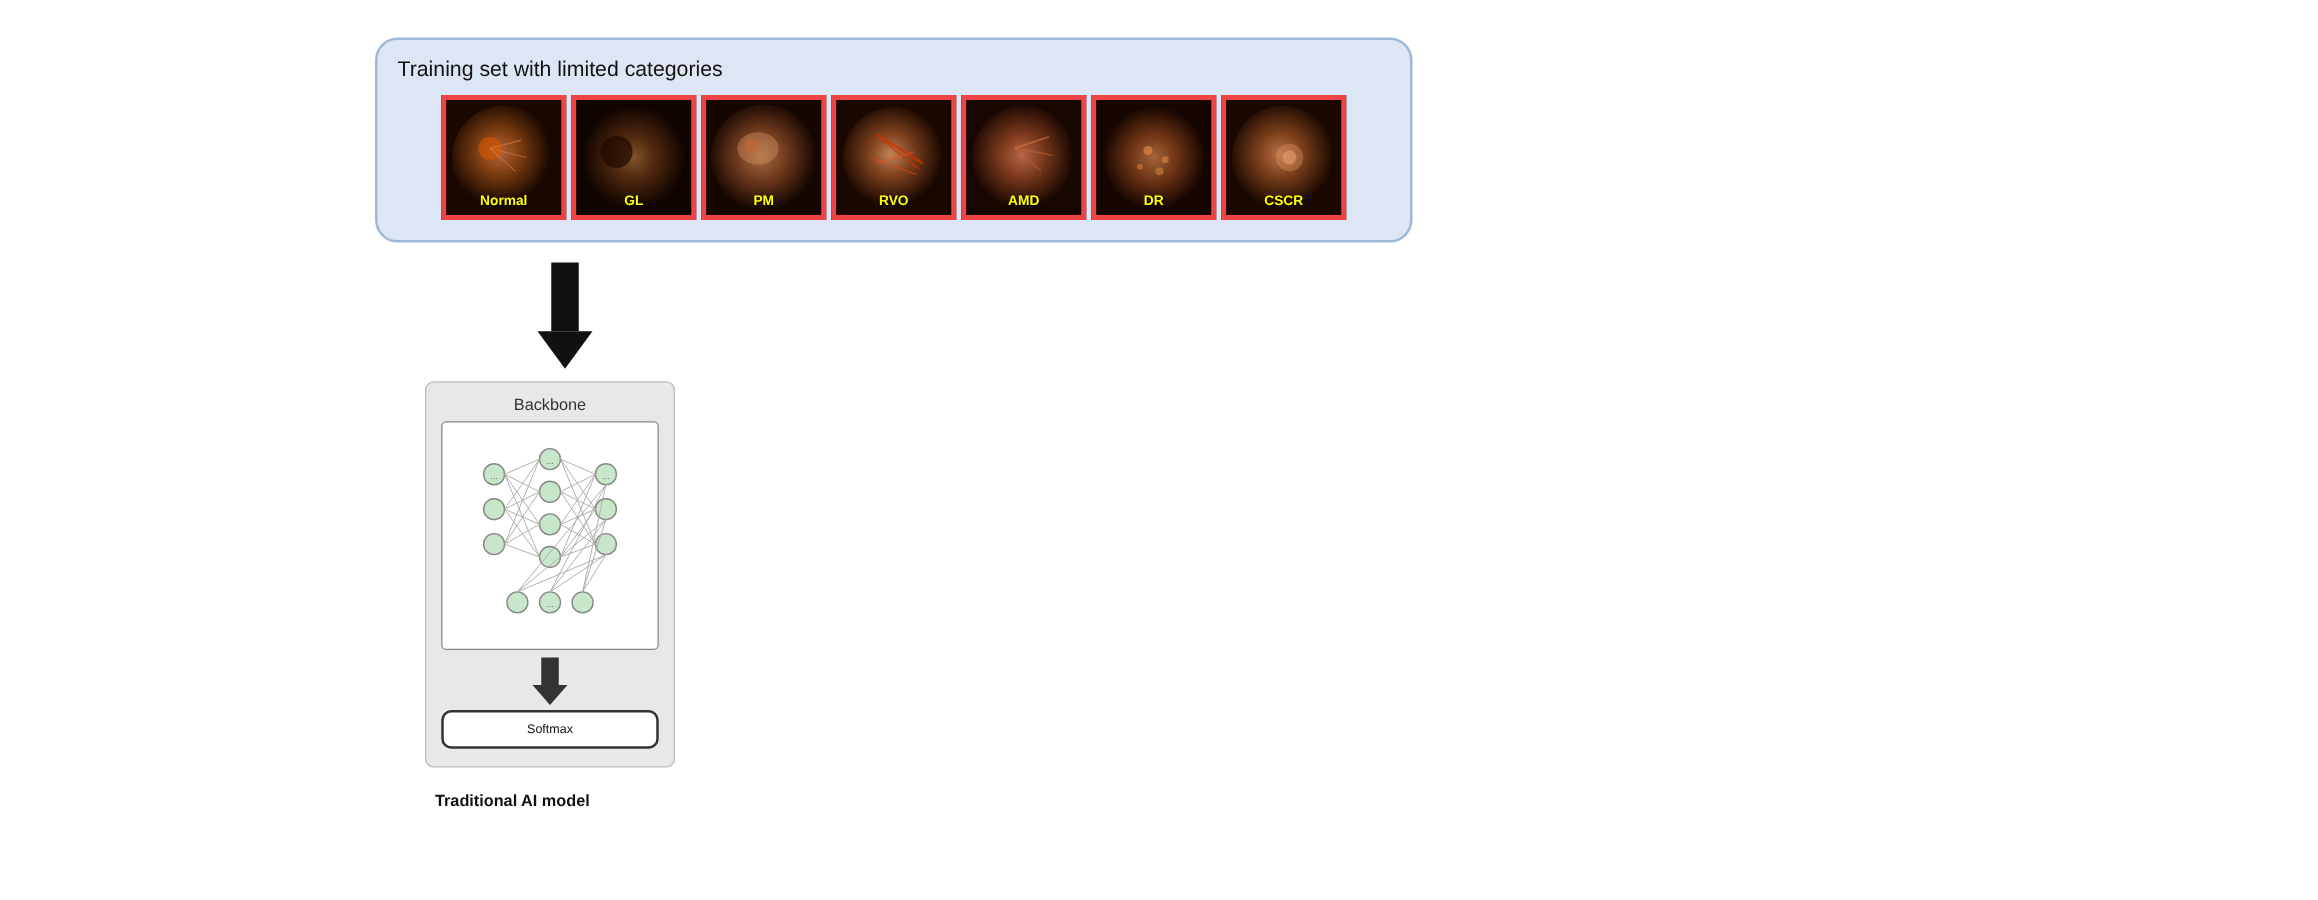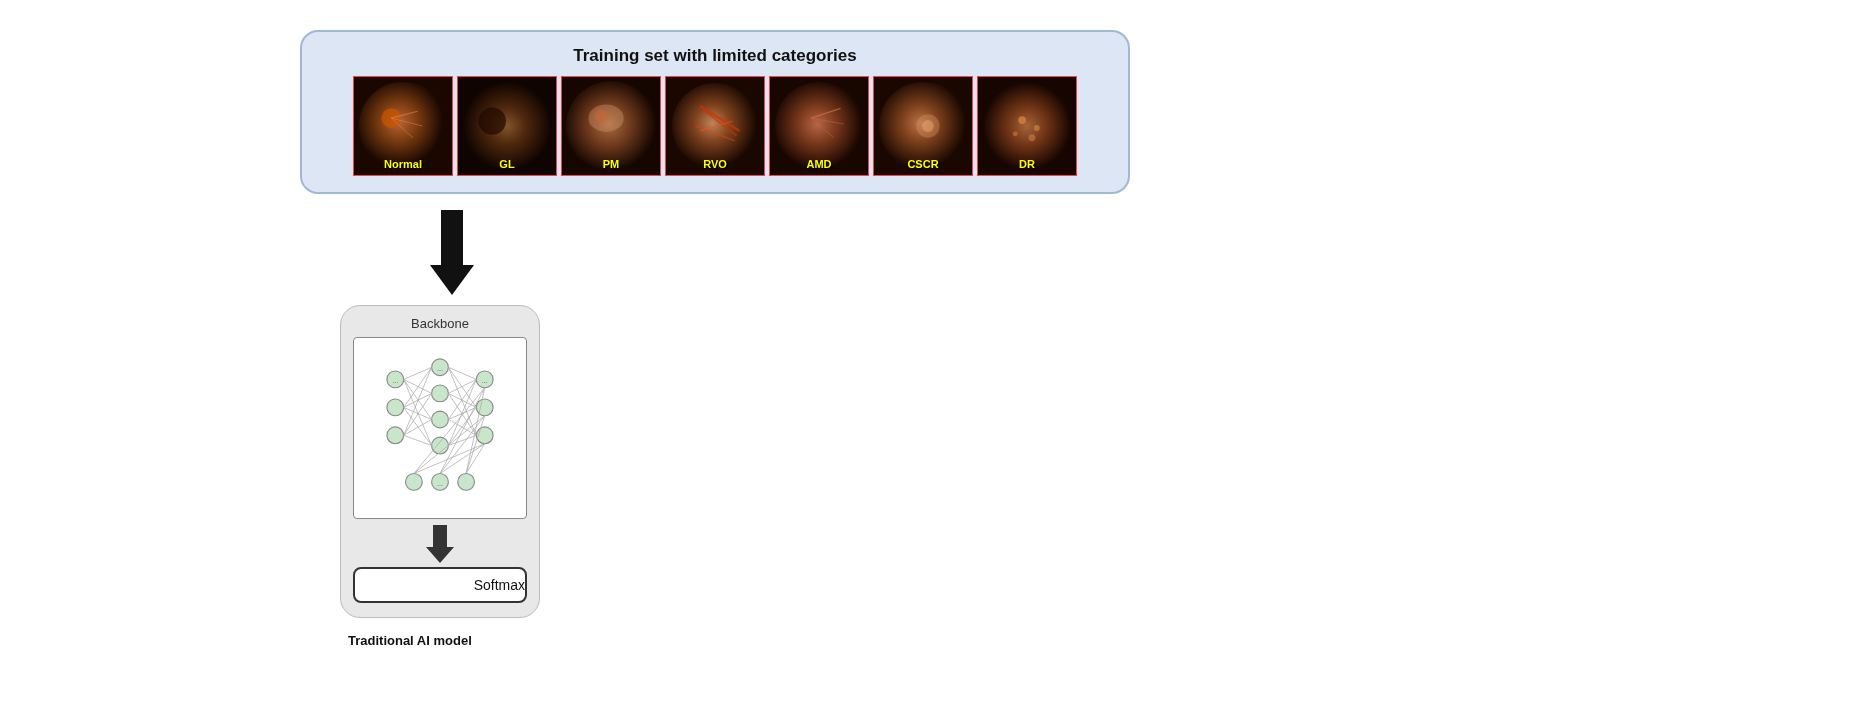--- a/index.html
+++ b/index.html
@@ -25,38 +25,37 @@
       top: 30px;
       left: 300px;
       width: 830px;
       background: rgba(180, 200, 230, 0.45);
       border: 2px solid #a0b8d8;
       border-radius: 18px;
       padding: 14px 16px 16px 16px;
     }
 
     .training-title {
-      text-align: center;
       font-size: 17px;
-      font-weight: bold;
+      font-weight: normal;
       color: #111;
       margin-bottom: 10px;
     }
 
     .images-row {
       display: flex;
       gap: 4px;
       justify-content: center;
     }
 
     .eye-image-container {
       position: relative;
       width: 100px;
       height: 100px;
-      border: 1px solid #ef4444;
+      border: 4px solid #ef4444;
       overflow: hidden;
       background: #1a0800;
       flex-shrink: 0;
     }
 
     .eye-canvas {
       width: 100%;
       height: 100%;
     }
 
@@ -97,21 +96,21 @@
     }
 
     
     .backbone-box {
       position: absolute;
       top: 305px;
       left: 340px;
       width: 200px;
       background: #e8e8e8;
       border: 1.5px solid #bbb;
-      border-radius: 20px;
+      border-radius: 7px;
       padding: 10px 12px 14px 12px;
     }
 
     .backbone-title {
       text-align: center;
       font-size: 13px;
       color: #333;
       margin-bottom: 6px;
     }
 
@@ -148,23 +147,23 @@
       border-left: 14px solid transparent;
       border-right: 14px solid transparent;
       border-top: 16px solid #333;
     }
 
     
     .softmax-box {
       border: 2px solid #333;
       border-radius: 8px;
       background: #fff;
-      text-align: right;
+      text-align: center;
       padding: 8px 0;
-      font-size: 14px;
+      font-size: 10px;
       color: #111;
     }
 
     
     .model-label {
       position: absolute;
       top: 633px;
       left: 348px;
       font-size: 13px;
       font-weight: bold;
@@ -267,51 +266,51 @@
           <line x1="42" y1="42" x2="72" y2="32" stroke="#dd7744" stroke-width="1.5" opacity="0.6"></line>
           <line x1="42" y1="42" x2="75" y2="48" stroke="#cc6633" stroke-width="1.2" opacity="0.5"></line>
           <line x1="42" y1="42" x2="65" y2="62" stroke="#cc6633" stroke-width="1" opacity="0.5"></line>
         </svg>
         <div class="eye-label">AMD</div>
       </div>
 
       <div class="eye-image-container">
         <svg class="eye-canvas" viewBox="0 0 100 100" xmlns="http://www.w3.org/2000/svg">
           <defs>
-            <radialGradient id="eye9" cx="47%" cy="47%" r="51%">
-              <stop offset="0%" stop-color="#cc8050"></stop>
-              <stop offset="40%" stop-color="#8a4820"></stop>
-              <stop offset="100%" stop-color="#1a0800"></stop>
-            </radialGradient>
-          </defs>
-          <rect width="100" height="100" fill="#1a0800"></rect>
-          <ellipse cx="50" cy="50" rx="45" ry="45" fill="url(#eye9)" opacity="0.9"></ellipse>
-          <circle cx="55" cy="50" r="12" fill="#d49060" opacity="0.4"></circle>
-          <circle cx="55" cy="50" r="6" fill="#e8aa70" opacity="0.5"></circle>
-        </svg>
-        <div class="eye-label">CSCR</div>
-      </div>
-
-      <div class="eye-image-container">
-        <svg class="eye-canvas" viewBox="0 0 100 100" xmlns="http://www.w3.org/2000/svg">
-          <defs>
             <radialGradient id="eye8" cx="50%" cy="50%" r="50%">
               <stop offset="0%" stop-color="#b87040"></stop>
               <stop offset="45%" stop-color="#7a3a18"></stop>
               <stop offset="100%" stop-color="#160500"></stop>
             </radialGradient>
           </defs>
           <rect width="100" height="100" fill="#160500"></rect>
           <ellipse cx="50" cy="50" rx="45" ry="45" fill="url(#eye8)" opacity="0.88"></ellipse>
           <circle cx="45" cy="44" r="4" fill="#dd8844" opacity="0.7"></circle>
           <circle cx="60" cy="52" r="3" fill="#dd8844" opacity="0.6"></circle>
           <circle cx="55" cy="62" r="3.5" fill="#dd8844" opacity="0.5"></circle>
           <circle cx="38" cy="58" r="2.5" fill="#dd7733" opacity="0.6"></circle>
         </svg>
         <div class="eye-label">DR</div>
+      </div>
+
+      <div class="eye-image-container">
+        <svg class="eye-canvas" viewBox="0 0 100 100" xmlns="http://www.w3.org/2000/svg">
+          <defs>
+            <radialGradient id="eye9" cx="47%" cy="47%" r="51%">
+              <stop offset="0%" stop-color="#cc8050"></stop>
+              <stop offset="40%" stop-color="#8a4820"></stop>
+              <stop offset="100%" stop-color="#1a0800"></stop>
+            </radialGradient>
+          </defs>
+          <rect width="100" height="100" fill="#1a0800"></rect>
+          <ellipse cx="50" cy="50" rx="45" ry="45" fill="url(#eye9)" opacity="0.9"></ellipse>
+          <circle cx="55" cy="50" r="12" fill="#d49060" opacity="0.4"></circle>
+          <circle cx="55" cy="50" r="6" fill="#e8aa70" opacity="0.5"></circle>
+        </svg>
+        <div class="eye-label">CSCR</div>
       </div>
 
     </div>
   </div>
 
   <div class="arrow-container">
     <div class="arrow-shaft"></div>
     <div class="arrow-head"></div>
   </div>
 

